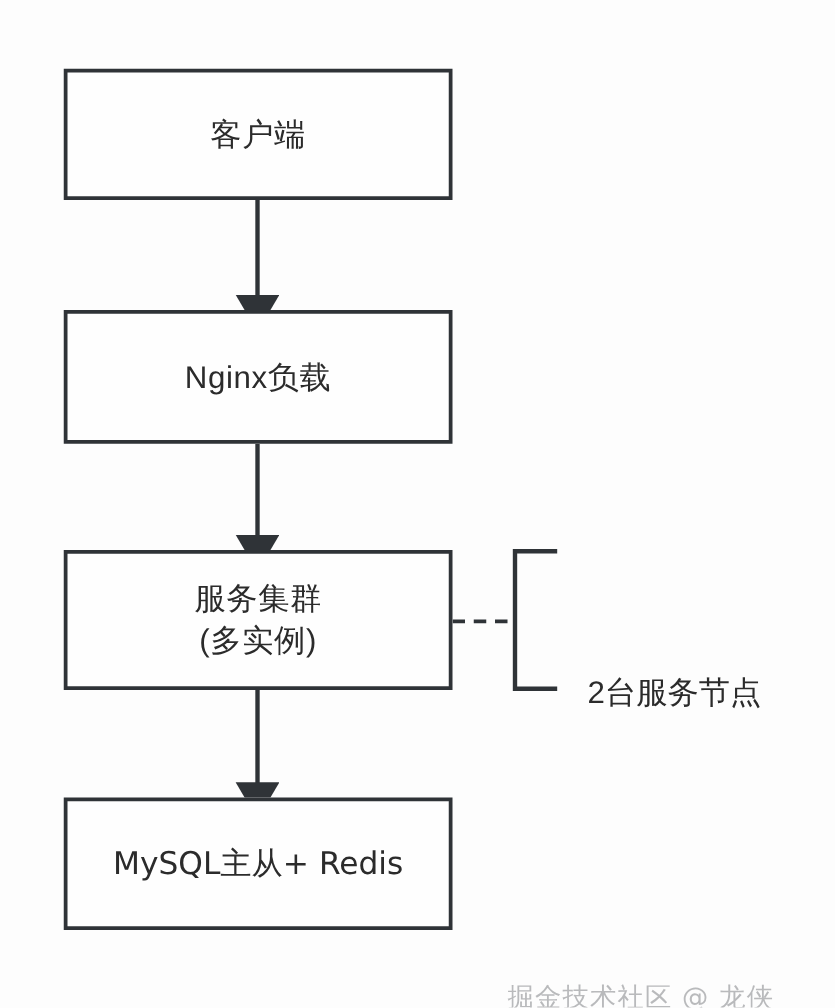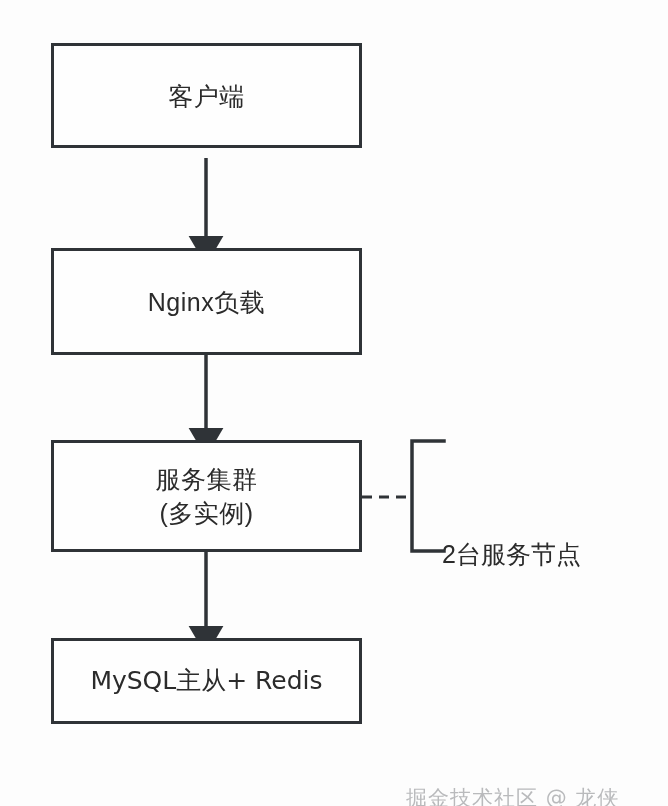--- a/index.html
+++ b/index.html
@@ -42,36 +42,36 @@
     font-size: 25px;
     line-height: 34px;
     letter-spacing: 0.5px;
     white-space: pre;
   }
   .node-label.rounded {
     font-family: "DejaVu Sans", sans-serif;
     font-size: 25px;
     letter-spacing: 0px;
   }
-  #box-client     { left: 51px;  top: 43px;  width: 311px; height: 105px; }
+  #box-client     { left: 51px;  top: 55px;  width: 311px; height: 105px; }
   #box-nginx      { left: 51px;  top: 248px; width: 311px; height: 107px; }
   #box-cluster    { left: 51px;  top: 440px; width: 311px; height: 112px; }
-  #box-db         { left: 51px;  top: 638px; width: 311px; height: 86px; }
+  #box-db         { left: 51px;  top: 638px; width: 311px; height: 106px; }
 
   .annotation-text {
     position: absolute;
     left: 442px;
     top: 459px;
     width: 200px;
     color: #2b2b2b;
     font-size: 25px;
     line-height: 38px;
     white-space: pre;
   }
-  .ann-line { display: block; }
+  .ann-line { display: block; margin-left: 28px; }
 
   #watermark {
     position: absolute;
     left: 406px;
     top: 760px;
     color: #b9babc;
     font-size: 21px;
     letter-spacing: 1px;
     white-space: pre;
     font-family: "DejaVu Sans", sans-serif;

